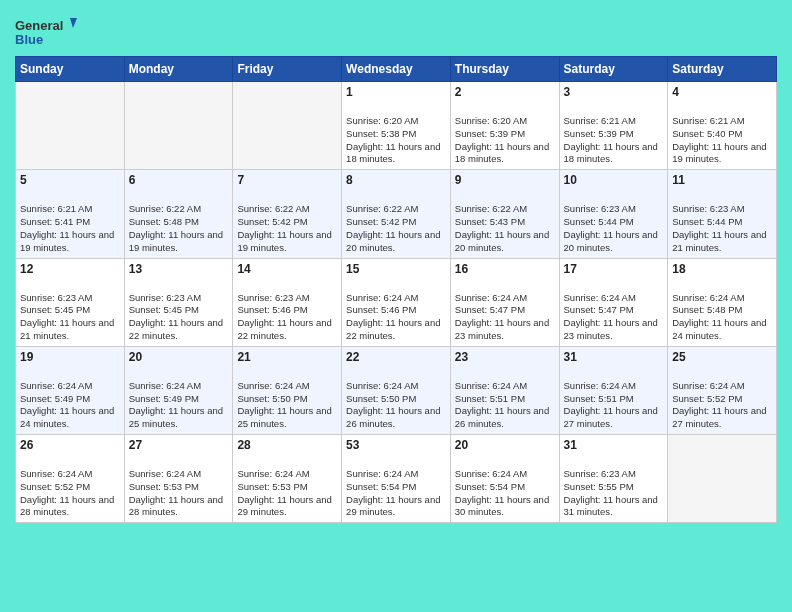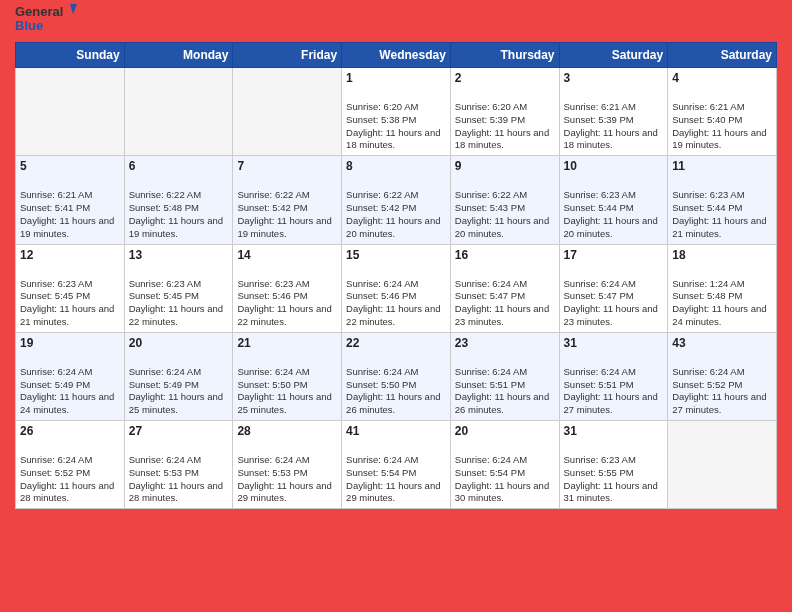--- a/index.html
+++ b/index.html
@@ -6,22 +6,22 @@
     body {
       font-family: Arial, sans-serif;
       background: #fff;
       width: 792px;
       height: 612px;
       overflow: hidden;
     }
     .page {
       width: 792px;
       height: 612px;
-      background: #ef4444;
-      padding: 2px 15px;
+      background: #5eead4;
+      padding: 16px 15px;
     }
     .header {
       display: flex;
       justify-content: space-between;
       align-items: flex-start;
       margin-bottom: 8px;
     }
     .logo {
       display: flex;
       align-items: center;
@@ -48,21 +48,21 @@
       width: 100%;
       border-collapse: collapse;
       border: 1px solid #ccc;
     }
     .calendar th {
       background: #2255aa;
       color: #fff;
       font-size: 12px;
       font-weight: bold;
       padding: 5px 4px;
-      text-align: right;
+      text-align: left;
       border: 1px solid #1a4499;
       margin-top: 38px;
     }
     .calendar td {
       border: 1px solid #ccc;
       vertical-align: top;
       padding: 3px 4px;
       width: calc(100% / 7);
       height: 82px;
       background: #fff;
@@ -224,21 +224,21 @@
 Daylight: 11 hours and 23 minutes.</div>
           </td>
           <td>
             <div class="day-num">17</div>
             <div class="day-info">Sunrise: 6:24 AM
 Sunset: 5:47 PM
 Daylight: 11 hours and 23 minutes.</div>
           </td>
           <td>
             <div class="day-num">18</div>
-            <div class="day-info">Sunrise: 1:24 AM
+            <div class="day-info">Sunrise: 6:24 AM
 Sunset: 5:48 PM
 Daylight: 11 hours and 24 minutes.</div>
           </td>
         </tr>
         <tr class="row-alt">
           <td>
             <div class="day-num">19</div>
             <div class="day-info">Sunrise: 6:24 AM
 Sunset: 5:49 PM
 Daylight: 11 hours and 24 minutes.</div>
@@ -267,21 +267,21 @@
 Sunset: 5:51 PM
 Daylight: 11 hours and 26 minutes.</div>
           </td>
           <td>
             <div class="day-num">31</div>
             <div class="day-info">Sunrise: 6:24 AM
 Sunset: 5:51 PM
 Daylight: 11 hours and 27 minutes.</div>
           </td>
           <td>
-            <div class="day-num">43</div>
+            <div class="day-num">25</div>
             <div class="day-info">Sunrise: 6:24 AM
 Sunset: 5:52 PM
 Daylight: 11 hours and 27 minutes.</div>
           </td>
         </tr>
         <tr>
           <td>
             <div class="day-num">26</div>
             <div class="day-info">Sunrise: 6:24 AM
 Sunset: 5:52 PM
@@ -293,21 +293,21 @@
 Sunset: 5:53 PM
 Daylight: 11 hours and 28 minutes.</div>
           </td>
           <td>
             <div class="day-num">28</div>
             <div class="day-info">Sunrise: 6:24 AM
 Sunset: 5:53 PM
 Daylight: 11 hours and 29 minutes.</div>
           </td>
           <td>
-            <div class="day-num">41</div>
+            <div class="day-num">53</div>
             <div class="day-info">Sunrise: 6:24 AM
 Sunset: 5:54 PM
 Daylight: 11 hours and 29 minutes.</div>
           </td>
           <td>
             <div class="day-num">20</div>
             <div class="day-info">Sunrise: 6:24 AM
 Sunset: 5:54 PM
 Daylight: 11 hours and 30 minutes.</div>
           </td>

